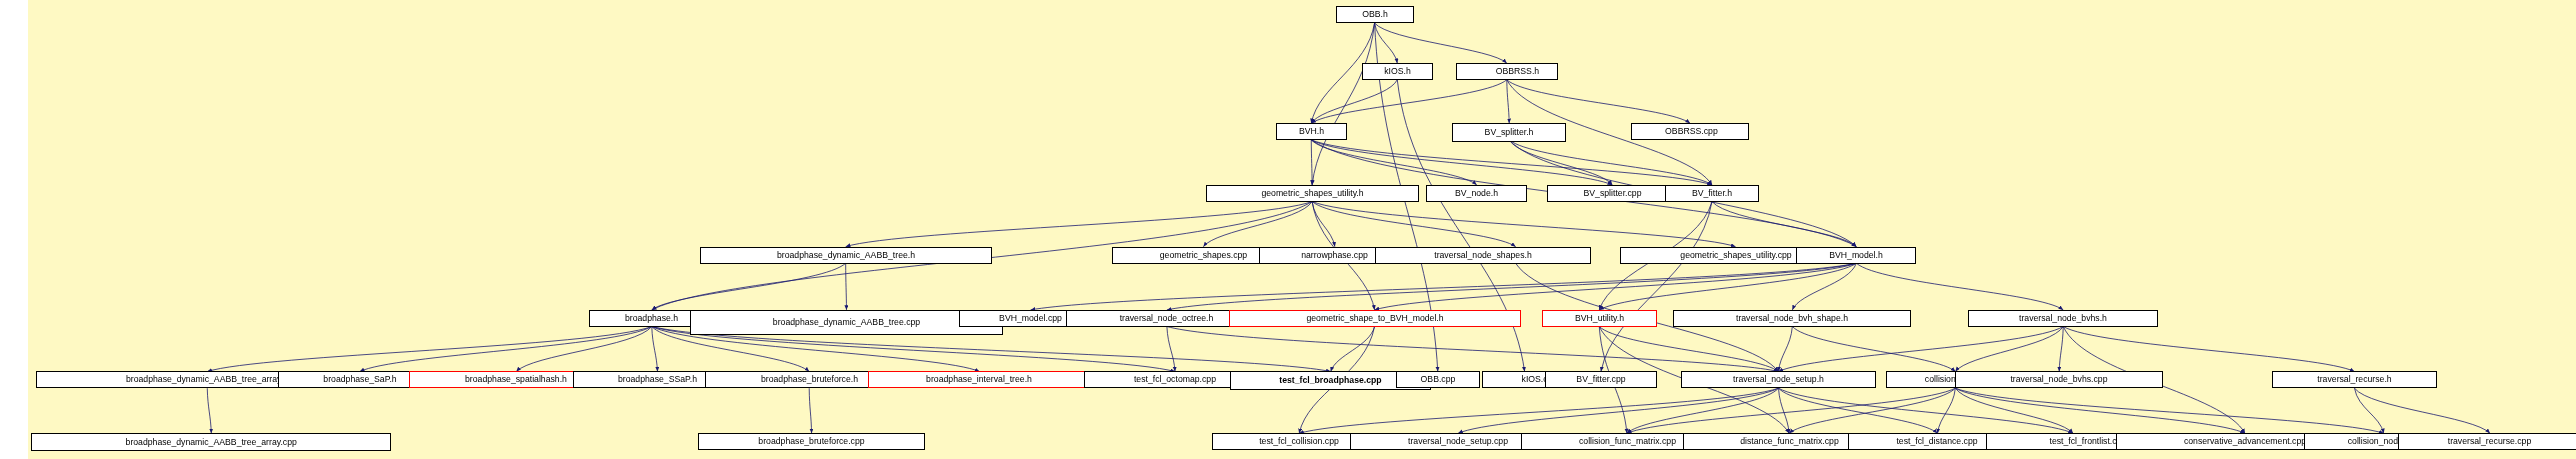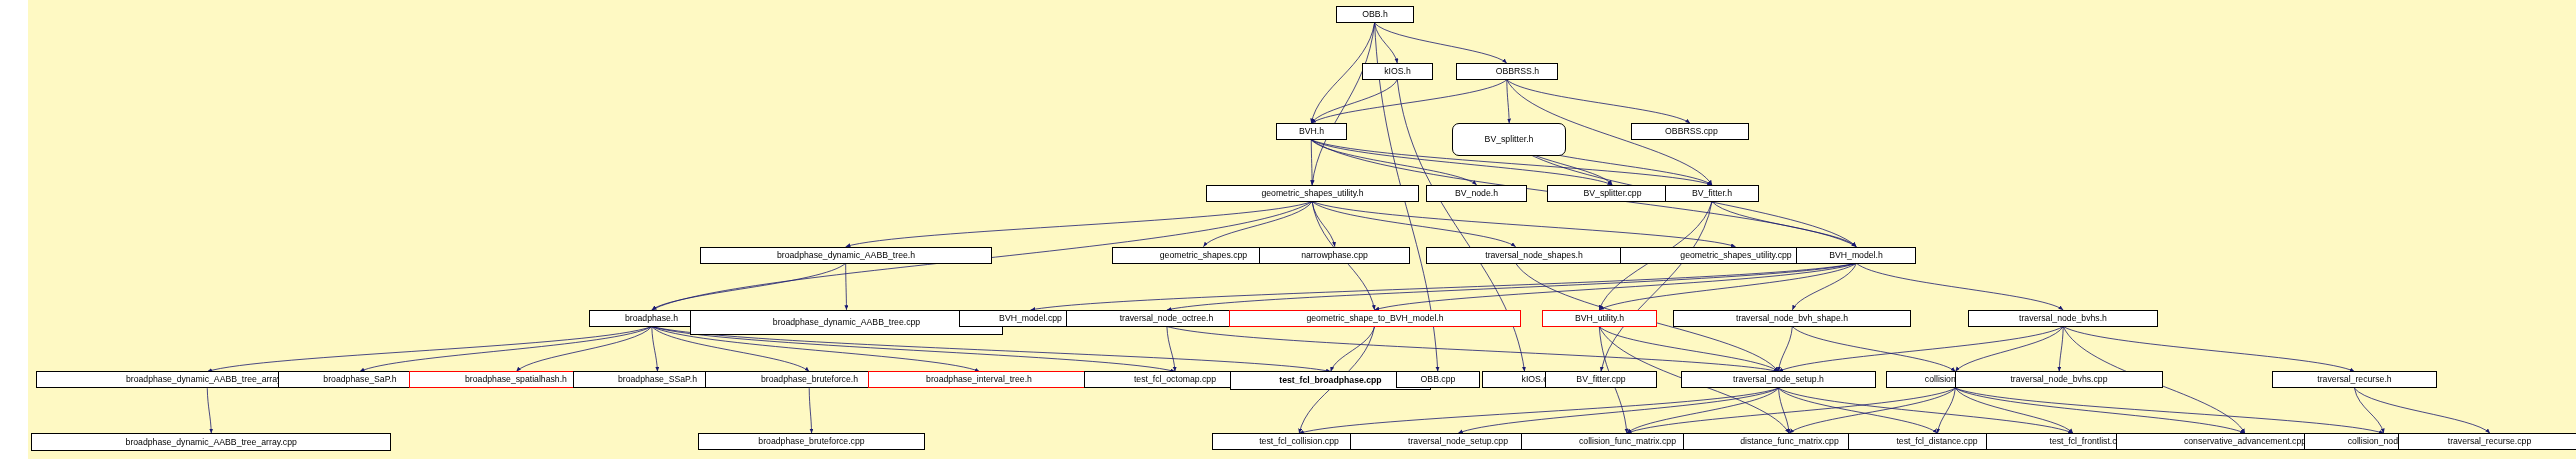--- a/index.html
+++ b/index.html
@@ -131,30 +131,30 @@
         <path d="M2939.7,490.3 C2960.2,516.0 3090.3,525.6 3110.9,547.3"></path>
         <path d="M226.5,490.3 C227.1,516.0 231.0,525.6 231.6,547.3"></path>
         <path d="M987.1,490.3 C987.4,516.0 989.8,525.6 990.1,547.3"></path>
       </g>
   </svg>
   <div id="node-layer">
       <div class="node" style="left: 1308px; top: 6.4px; width: 78px; height: 16.6px;">OBB.h</div>
       <div class="node" style="left: 1334px; top: 63px; width: 71px; height: 16.6px;">kIOS.h</div>
       <div class="node" style="left: 1428px; top: 63px; width: 102px; height: 16.6px; padding-left: 24px;">OBBRSS.h</div>
       <div class="node" style="left: 1248px; top: 123px; width: 71px; height: 16.6px;">BVH.h</div>
-      <div class="node" style="left: 1424px; top: 123px; width: 114px; height: 33px; border-radius: 7px;">BV_splitter.h</div>
+      <div class="node" style="left: 1424px; top: 123px; width: 114px; height: 19px;">BV_splitter.h</div>
       <div class="node" style="left: 1603px; top: 123px; width: 118px; height: 16.6px; padding-left: 6px;">OBBRSS.cpp</div>
       <div class="node" style="left: 1178px; top: 185px; width: 213px; height: 16.6px;">geometric_shapes_utility.h</div>
       <div class="node" style="left: 1398px; top: 185px; width: 101px; height: 16.6px;">BV_node.h</div>
       <div class="node" style="left: 1519px; top: 185px; width: 131px; height: 16.6px;">BV_splitter.cpp</div>
       <div class="node" style="left: 1637px; top: 185px; width: 94px; height: 16.6px;">BV_fitter.h</div>
       <div class="node" style="left: 672px; top: 247px; width: 292px; height: 16.6px;">broadphase_dynamic_AABB_tree.h</div>
       <div class="node" style="left: 1084px; top: 247px; width: 183px; height: 16.6px;">geometric_shapes.cpp</div>
       <div class="node" style="left: 1231px; top: 247px; width: 151px; height: 16.6px;">narrowphase.cpp</div>
-      <div class="node" style="left: 1398px; top: 247px; width: 216px; height: 16.6px;">traversal_node_shapes.h</div>
+      <div class="node" style="left: 1347px; top: 247px; width: 216px; height: 16.6px;">traversal_node_shapes.h</div>
       <div class="node" style="left: 1592px; top: 247px; width: 232px; height: 16.6px;">geometric_shapes_utility.cpp</div>
       <div class="node" style="left: 1768px; top: 247px; width: 120px; height: 16.6px;">BVH_model.h</div>
       <div class="node" style="left: 561px; top: 310px; width: 125px; height: 16.6px;">broadphase.h</div>
       <div class="node" style="left: 662px; top: 310px; width: 313px; height: 25px;">broadphase_dynamic_AABB_tree.cpp</div>
       <div class="node" style="left: 931px; top: 310px; width: 143px; height: 16.6px;">BVH_model.cpp</div>
       <div class="node" style="left: 1038px; top: 310px; width: 201px; height: 16.6px;">traversal_node_octree.h</div>
       <div class="node red" style="left: 1201px; top: 310px; width: 292px; height: 16.6px;">geometric_shape_to_BVH_model.h</div>
       <div class="node red" style="left: 1514px; top: 310px; width: 115px; height: 16.6px;">BVH_utility.h</div>
       <div class="node" style="left: 1645px; top: 310px; width: 238px; height: 16.6px;">traversal_node_bvh_shape.h</div>
       <div class="node" style="left: 1940px; top: 310px; width: 190px; height: 16.6px;">traversal_node_bvhs.h</div>

